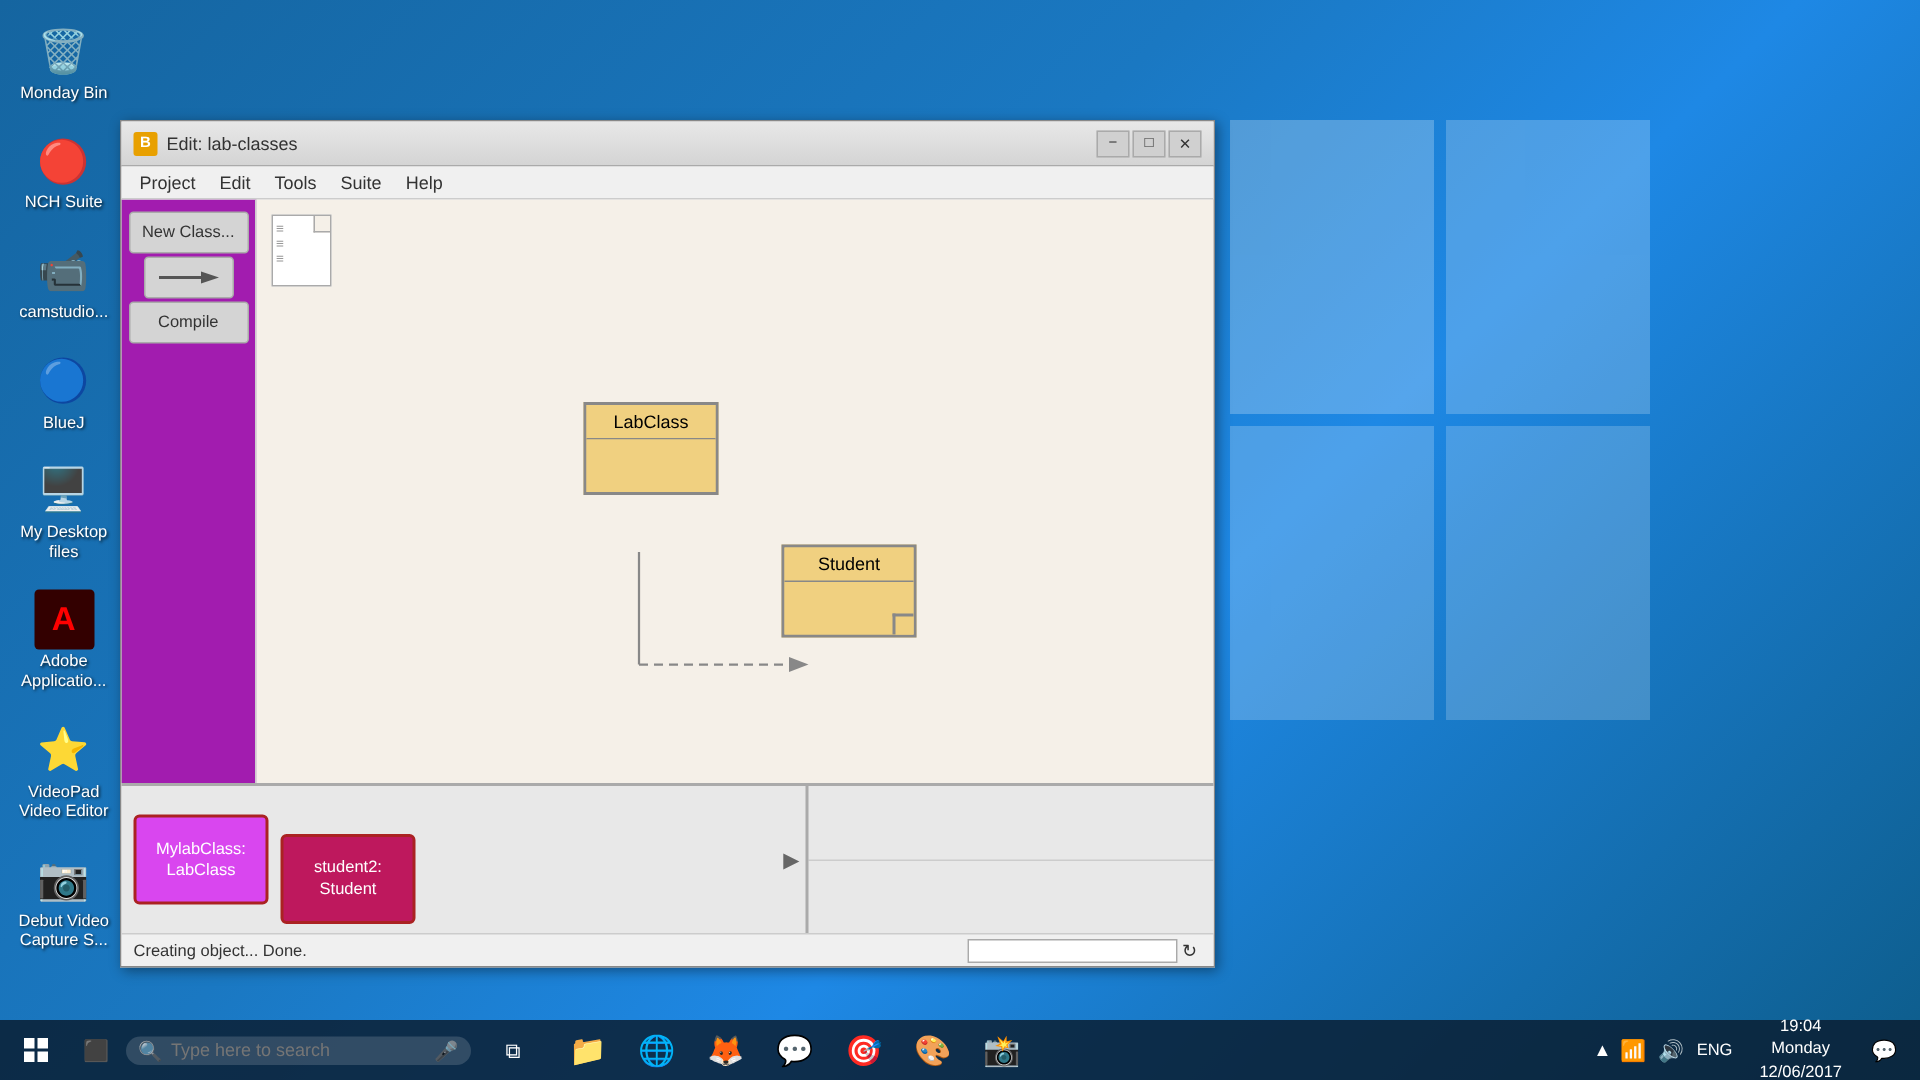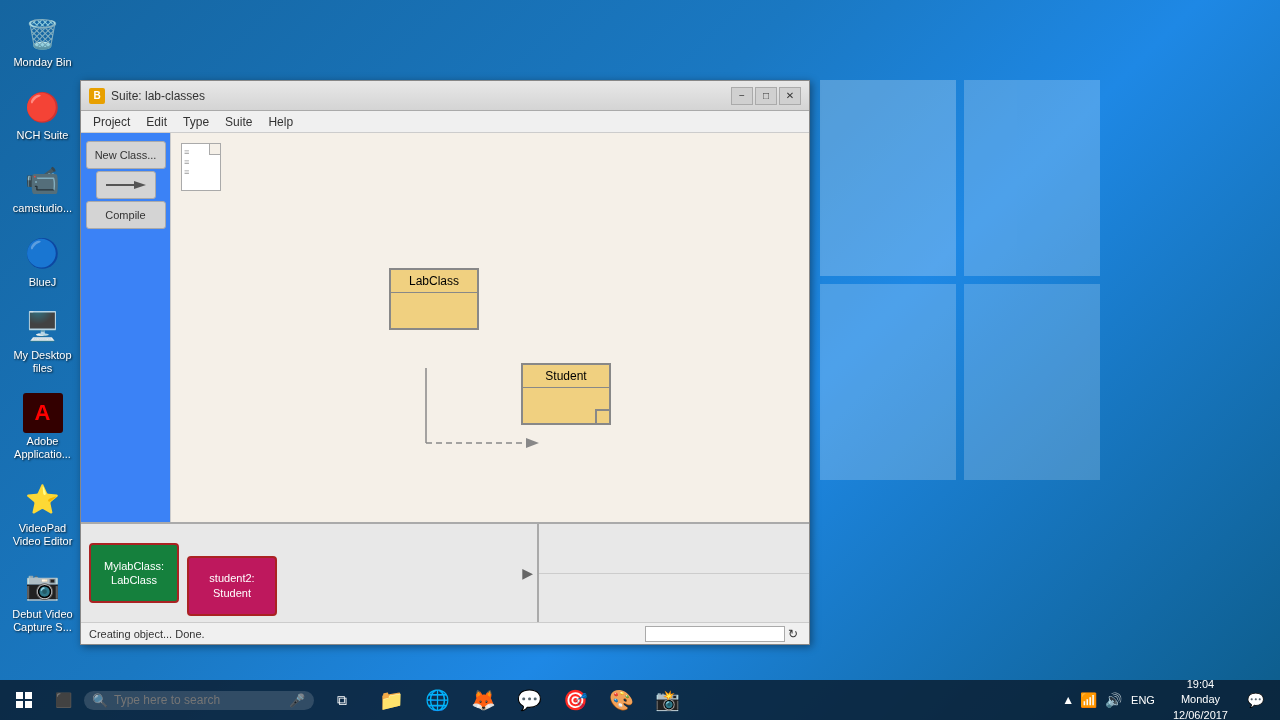--- a/index.html
+++ b/index.html
@@ -153,21 +153,21 @@
 
     .main-content {
       display: flex;
       flex: 1;
       overflow: hidden;
     }
 
     
     .toolbar {
       width: 90px;
-      background: #3b82f6;
+      background: #a21caf;
       border-right: 1px solid #ccc;
       display: flex;
       flex-direction: column;
       align-items: center;
       padding: 8px 4px;
       gap: 2px;
       flex-shrink: 0;
       text-align: center;
     }
     .toolbar-btn {
@@ -272,21 +272,21 @@
       flex-direction: row;
       align-items: center;
       padding: 8px;
       gap: 8px;
       border-right: 2px solid #aaa;
       position: relative;
     }
     .object-item {
       width: 90px;
       height: 60px;
-      background: #15803d;
+      background: #d946ef;
       border: 2px solid #aa2222;
       border-radius: 4px;
       cursor: pointer;
       display: flex;
       align-items: center;
       justify-content: center;
       color: white;
       font-size: 11px;
       text-align: center;
       line-height: 1.3;
@@ -553,32 +553,32 @@
       <div class="side-widget-cell"></div>
         <div class="side-widget-cell"></div>
         <div class="side-widget-cell"></div>
     </div>
   </div>
 
   <div class="bluej-window">
 
     <div class="title-bar">
       <div class="title-bar-icon">B</div>
-      <span class="title-text">Suite:  lab-classes</span>
+      <span class="title-text">Edit:  lab-classes</span>
       <div class="title-controls">
         <div class="title-btn">−</div>
         <div class="title-btn">□</div>
         <div class="title-btn close">✕</div>
       </div>
     </div>
 
     <div class="menu-bar">
       <div class="menu-item">Project</div>
       <div class="menu-item">Edit</div>
-      <div class="menu-item">Type</div>
+      <div class="menu-item">Tools</div>
       <div class="menu-item">Suite</div>
       <div class="menu-item">Help</div>
     </div>
 
     <div class="main-content">
 
       <div class="toolbar">
         <div class="toolbar-btn">New Class...</div>
         <div class="toolbar-arrow">
           <svg width="40" height="16">

